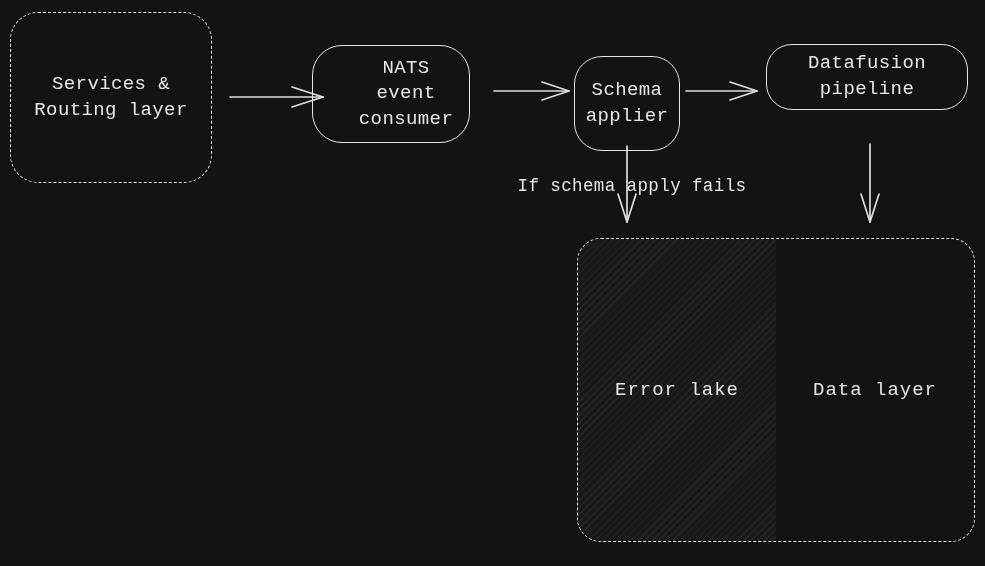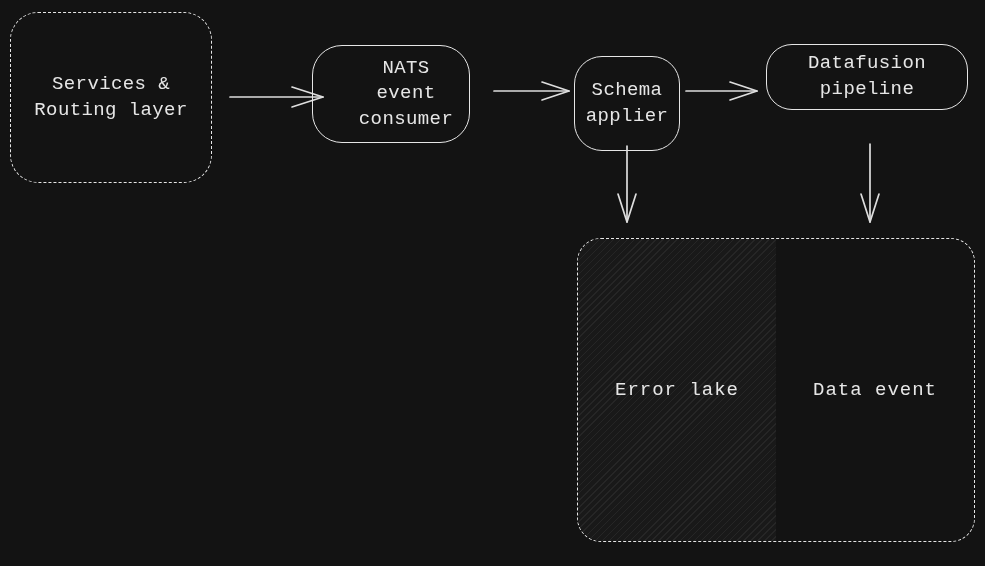--- a/index.html
+++ b/index.html
@@ -135,23 +135,24 @@
     <line x1="6" y1="50" x2="15" y2="78"></line>
     <line x1="24" y1="50" x2="15" y2="78"></line>
   </svg>
 
   <svg class="arrow" id="arrow-datafusion-down" width="30" height="84">
     <line x1="15" y1="2" x2="15" y2="78"></line>
     <line x1="6" y1="52" x2="15" y2="80"></line>
     <line x1="24" y1="52" x2="15" y2="80"></line>
   </svg>
 
+  <div class="annotation">If schema apply fails</div>
 
   <div id="lake-container">
     <div class="lake-half" id="lake-error">
       <span>Error lake</span>
     </div>
     <div class="lake-half" id="lake-data">
-      <span>Data event</span>
+      <span>Data layer</span>
     </div>
   </div>
 
 </div>
 
 </body></html>

